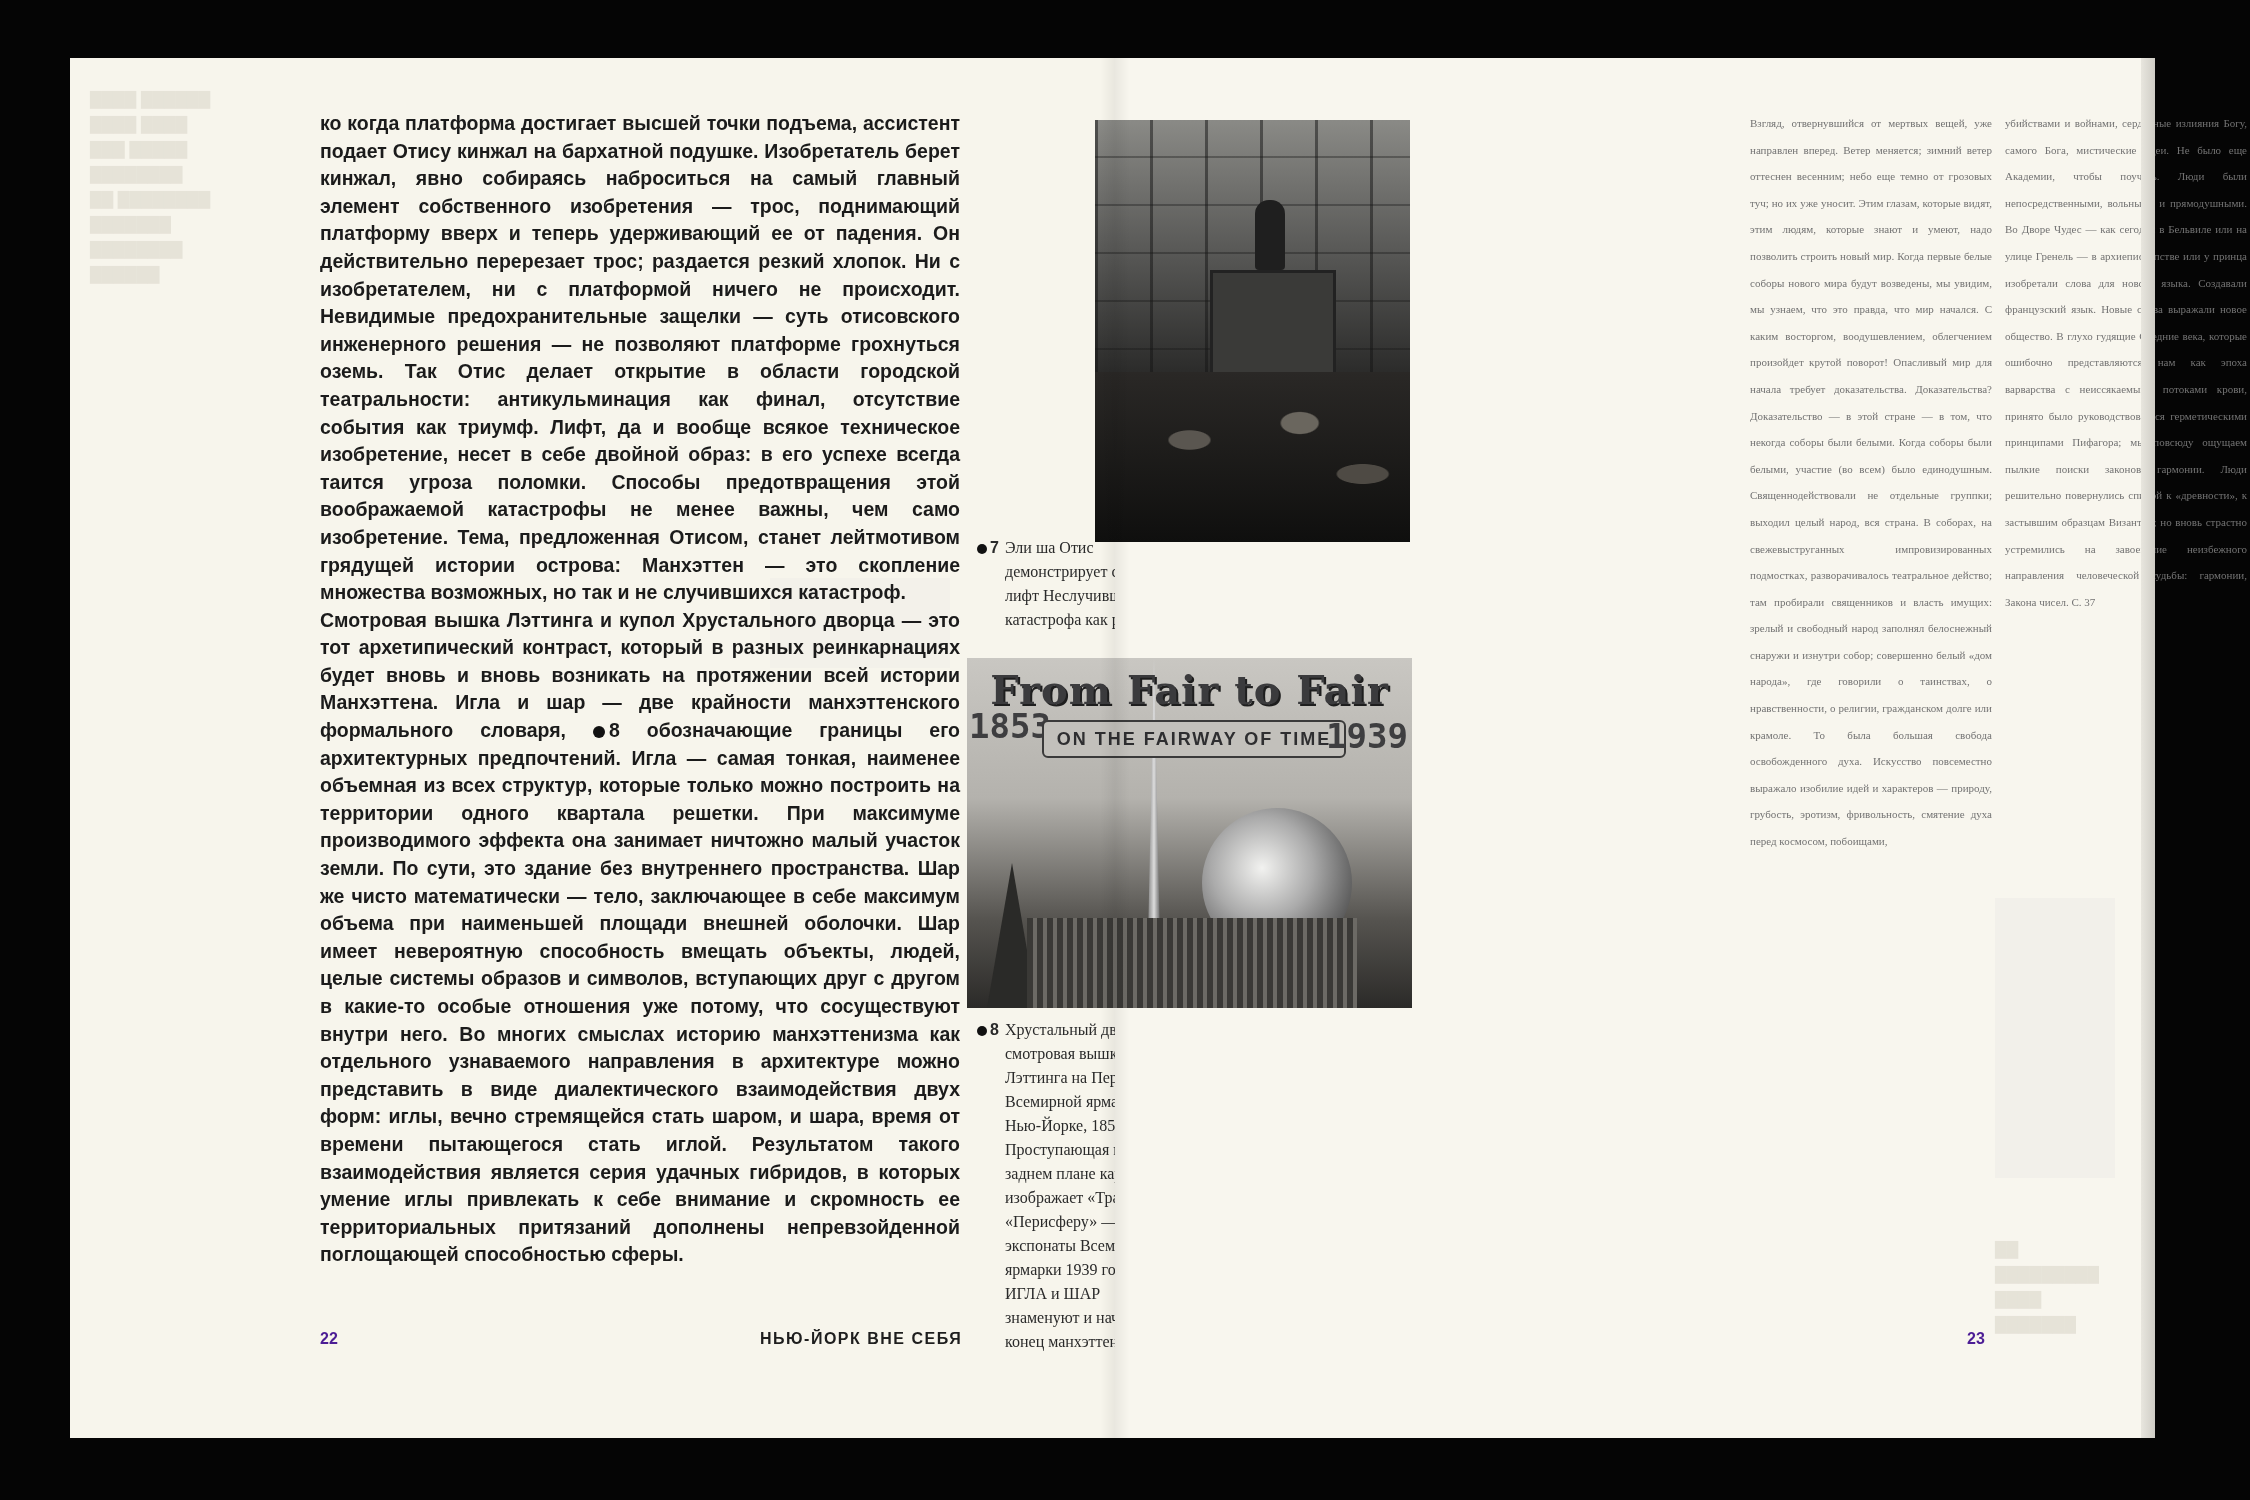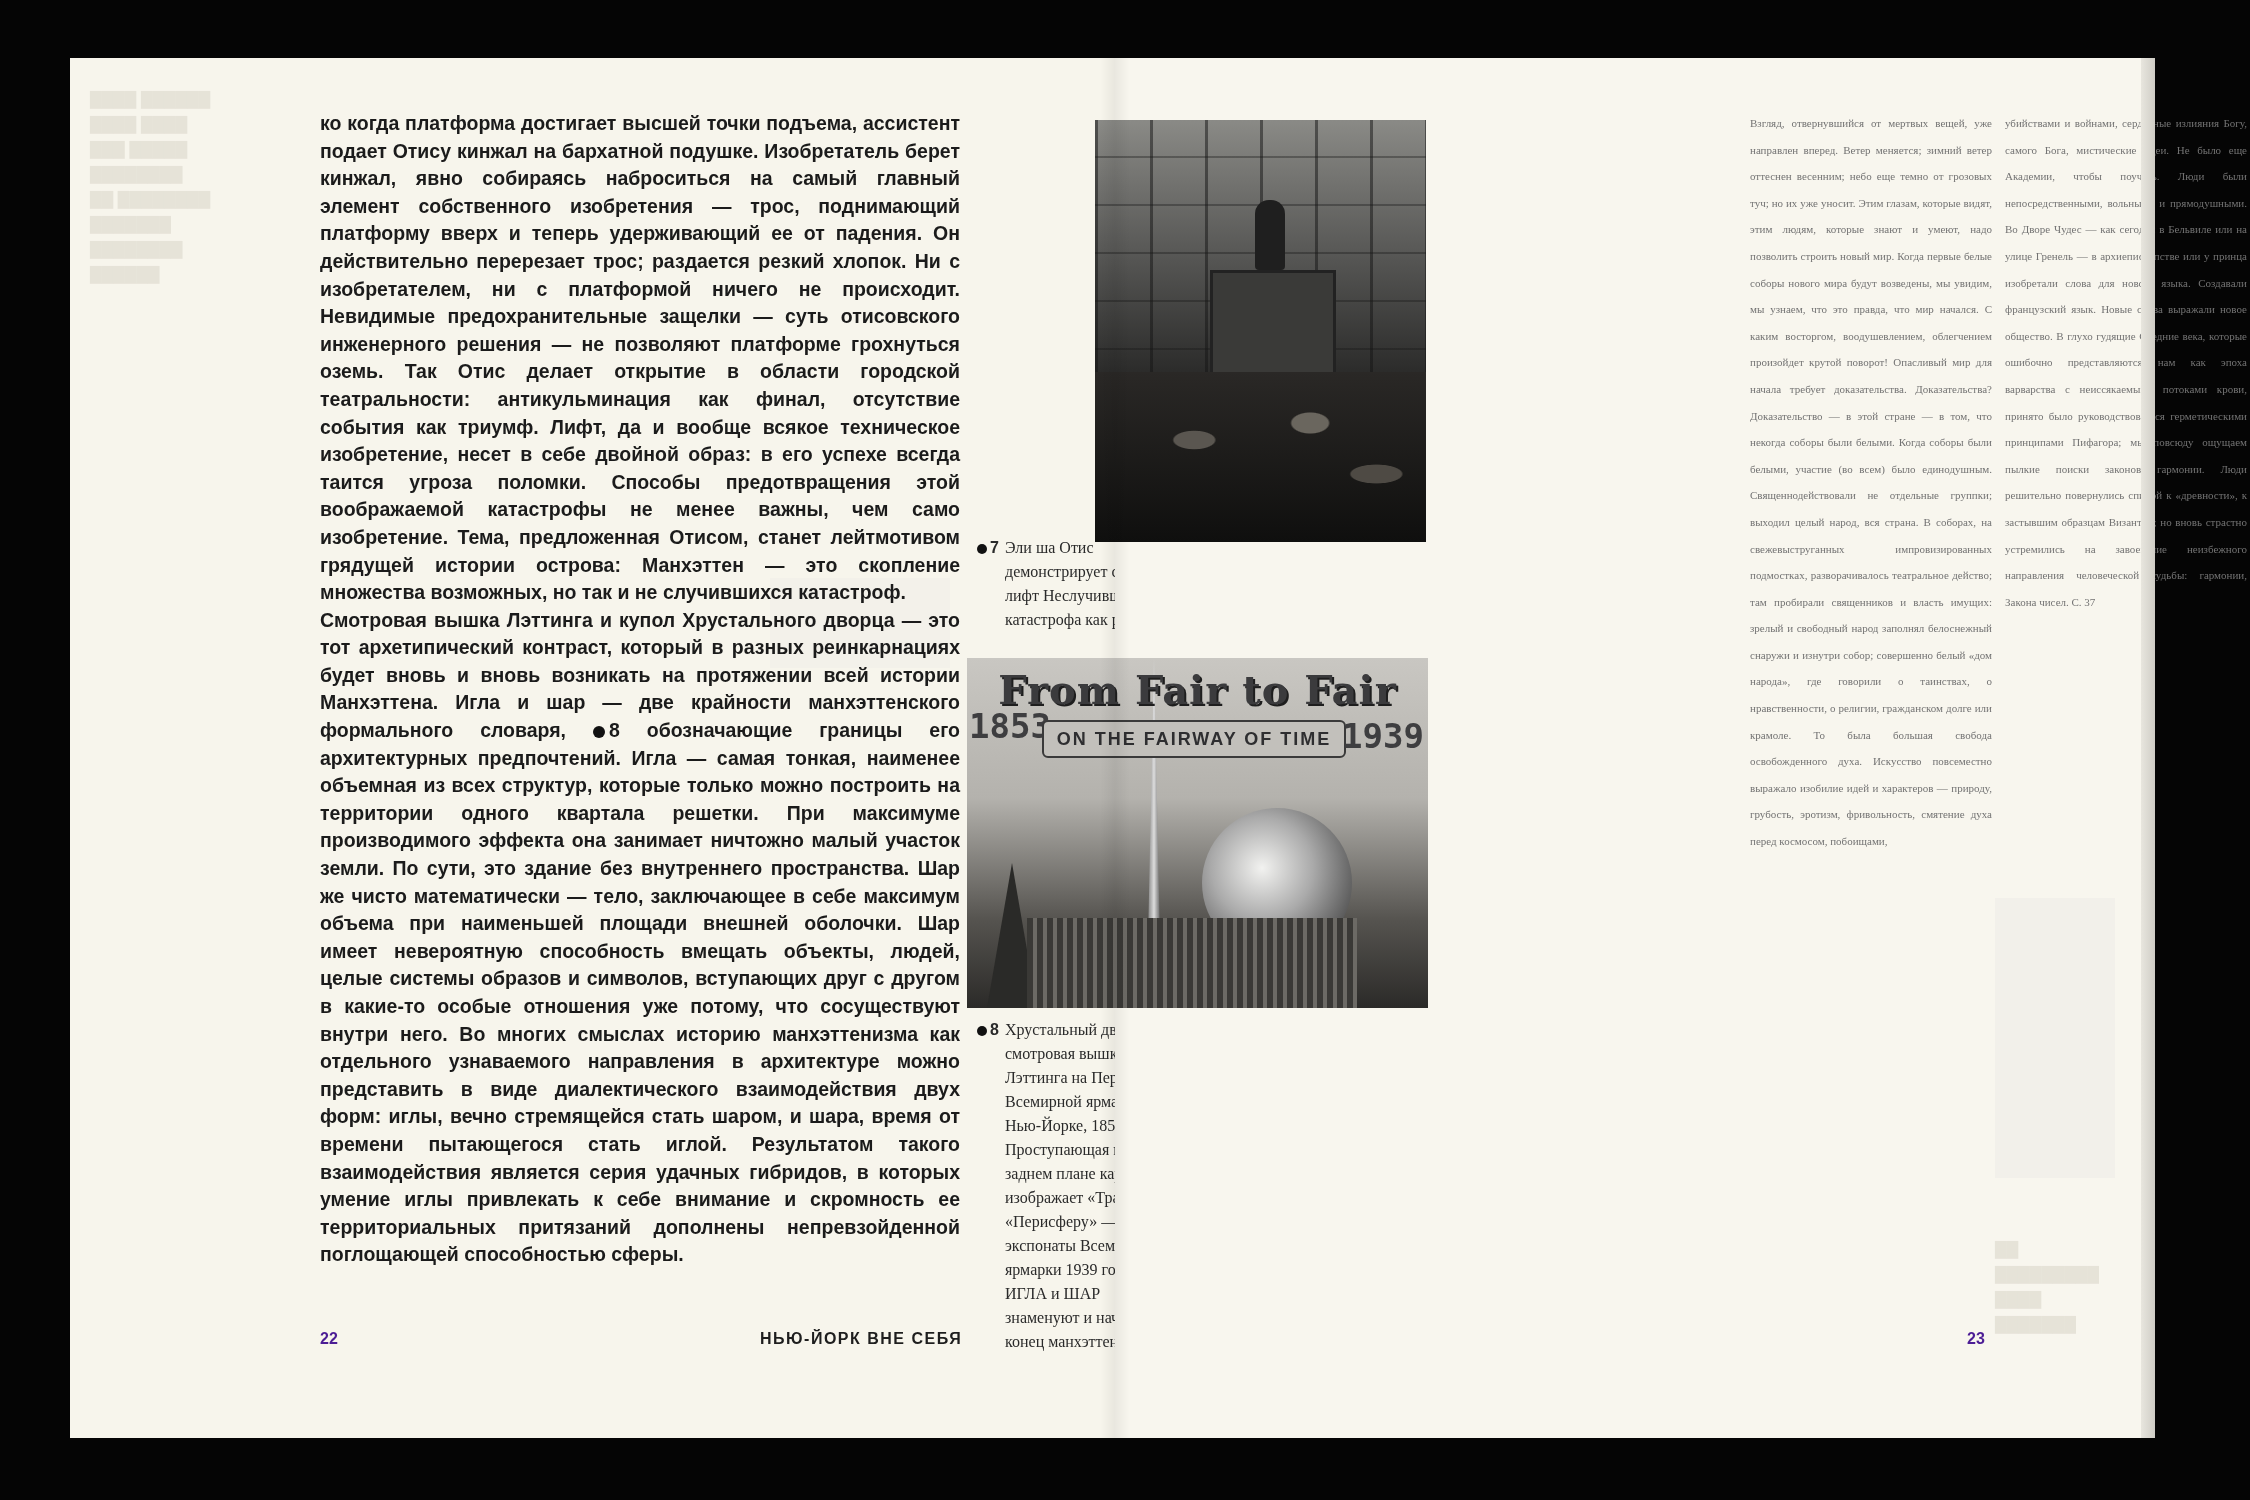--- a/index.html
+++ b/index.html
@@ -10,21 +10,21 @@
     .gutter { position:absolute; left:1030px; top:0; width:30px; height:1380px; background:linear-gradient(90deg, rgba(0,0,0,0) 0%, rgba(0,0,0,0.06) 50%, rgba(0,0,0,0) 100%); }
     .page-edge { position:absolute; right:0; top:0; width:14px; height:1380px; background:linear-gradient(90deg,#e8e6de,#cfcdc6); }
     .ghost { position:absolute; color:#e6e3d8; font-family:"DejaVu Serif", serif; font-size:15px; line-height:25px; white-space:pre-line; }
     .ghost-img { position:absolute; background:#e7e6e2; opacity:0.85; }
 
     .main-text { position:absolute; left:250px; top:52px; width:640px; font-family:"Liberation Sans", sans-serif; font-weight:bold; color:#1b1b1b; font-size:19.5px; line-height:27.6px; text-align:justify; }
     .main-text p { margin:0; }
     .main-text .heading { margin-top:18px; font-weight:bold; }
     .bullet { display:inline-block; width:12px; height:12px; border-radius:50%; background:#111; vertical-align:middle; margin-right:4px; }
 
-    .photo { position:absolute; overflow:hidden;padding-left:16px; }
+    .photo { position:absolute; overflow:hidden; }
     .photo-7 { left:1025px; top:62px; width:315px; height:422px; background:linear-gradient(180deg,#8a8a86 0%,#5a5a58 30%,#2b2b2a 60%,#1a1a1a 100%); }
     .photo-7 .scaffold { position:absolute; left:0; top:0; right:0; bottom:0; background:
       repeating-linear-gradient(90deg, rgba(20,20,20,0.5) 0 3px, transparent 3px 55px),
       repeating-linear-gradient(0deg, rgba(20,20,20,0.35) 0 2px, transparent 2px 48px); }
     .photo-7 .platform { position:absolute; left:115px; top:150px; width:120px; height:110px; background:#3a3a38; border:3px solid #222; }
     .photo-7 .figure { position:absolute; left:160px; top:80px; width:30px; height:70px; background:#1f1f1f; border-radius:14px 14px 4px 4px; }
     .photo-7 .crowd { position:absolute; left:0; bottom:0; width:100%; height:170px; background:radial-gradient(ellipse at 30% 40%, #5a5650 0 20px, transparent 22px), radial-gradient(ellipse at 65% 30%, #6a665e 0 18px, transparent 20px), radial-gradient(ellipse at 85% 60%, #4e4a44 0 25px, transparent 27px), linear-gradient(180deg,#2a2826,#0f0f0e); }
 
     .photo-8 { left:897px; top:600px; width:445px; height:350px; background:linear-gradient(180deg,#c9c7c2 0%,#b4b2ad 40%,#55534f 75%,#2b2a28 100%); }
     .photo-8 .title { position:absolute; left:0; top:8px; width:100%; text-align:center; font-family:"DejaVu Serif", serif; font-weight:bold; font-size:40px; color:#3b3b3d; letter-spacing:1px; text-shadow:2px 2px 0 #1e1e1e; }

